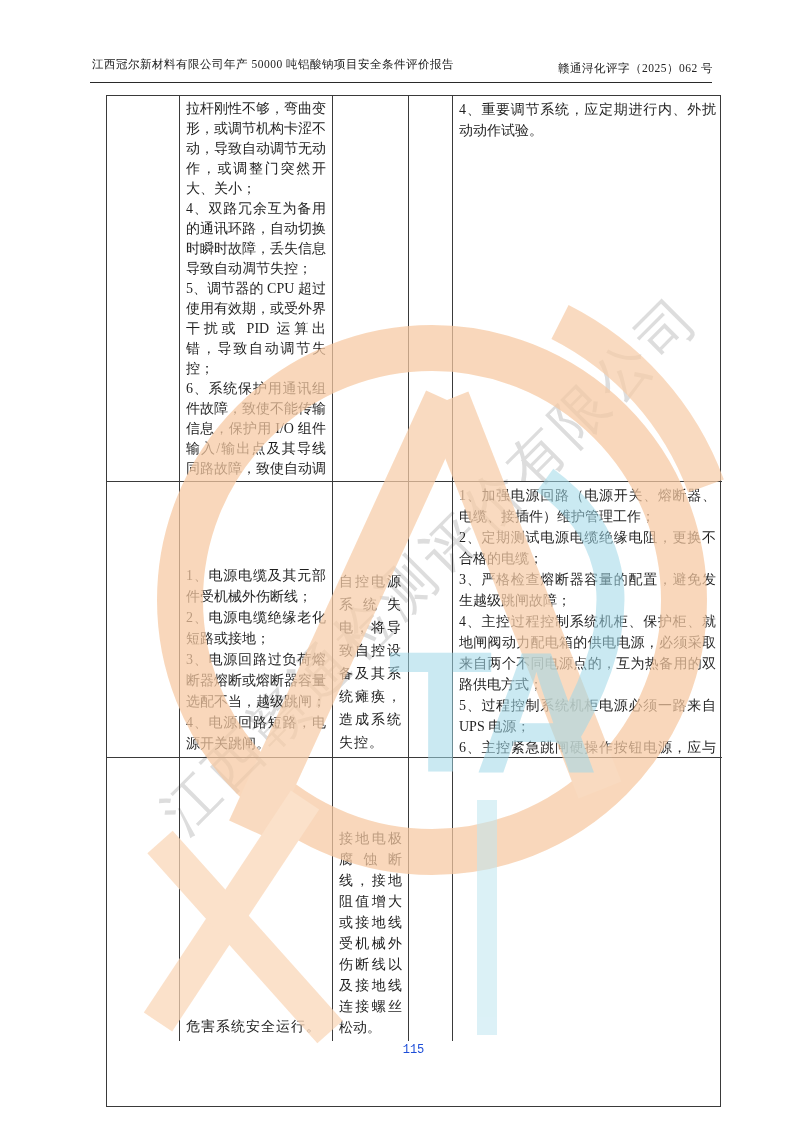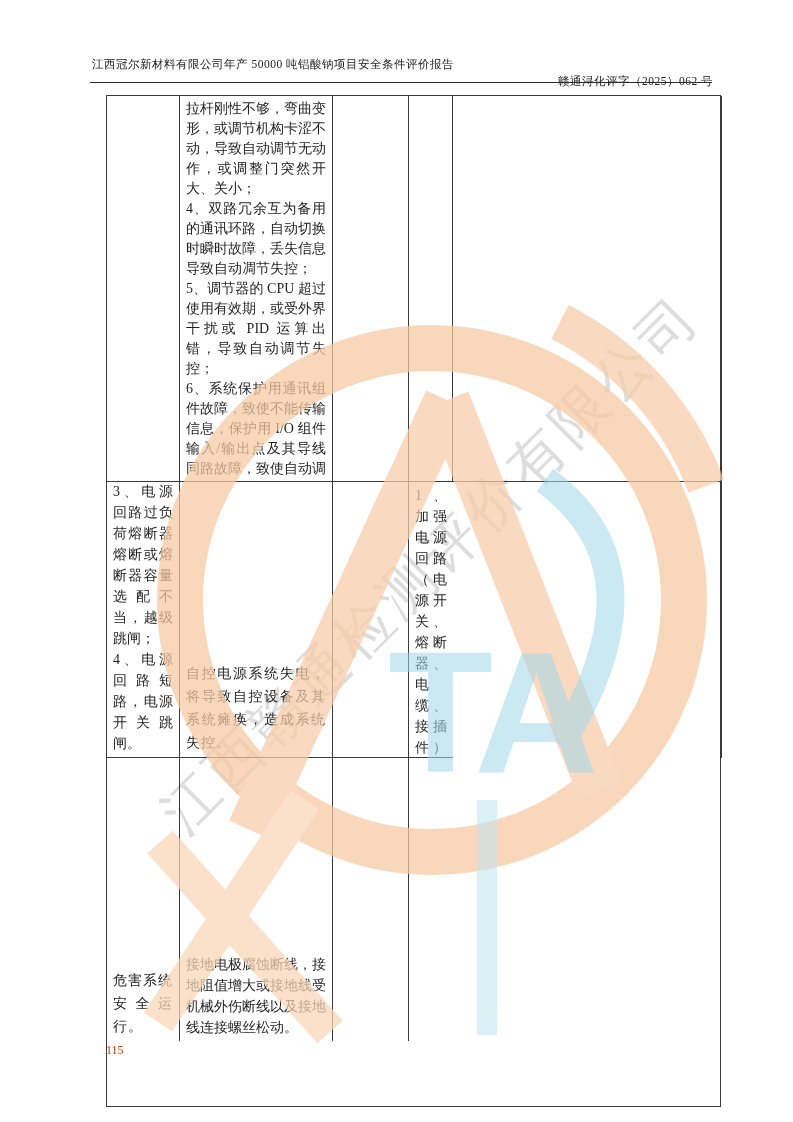--- a/index.html
+++ b/index.html
@@ -5,21 +5,21 @@
   html,body{margin:0;padding:0;}
   body{
     width:793px;height:1122px;position:relative;background:#ffffff;
     font-family:"Liberation Serif", serif;color:#1f1f1f;overflow:hidden;
   }
   .header-left{
     position:absolute;left:92px;top:57px;font-size:11.5px;color:#222;
     letter-spacing:0.5px;z-index:2;white-space:nowrap;
   }
   .header-right{
-    position:absolute;right:80px;top:74px;font-size:11.5px;color:#222;
+    position:absolute;right:80px;top:61px;font-size:11.5px;color:#222;
     letter-spacing:0.5px;z-index:2;white-space:nowrap;
   }
   .header-rule{
     position:absolute;left:90px;top:82px;width:622px;height:0;
     border-top:1.5px solid #2a2a2a;z-index:2;
   }
   .doc-table{
     position:absolute;left:106px;top:95px;width:615px;height:1012px;
     display:grid;
     grid-template-columns:73px 153px 76px 44px 269px;
@@ -40,22 +40,22 @@
     overflow:hidden;
   }
   .cell.last-col{border-right:none;}
   .cell.last-row{border-bottom:none;}
   .cell.v-top{display:block;}
   .cell.v-center{display:flex;align-items:flex-end;}
   .cell.v-center > span{display:block;width:100%;}
   .cell.dense{line-height:20px;}
   .cell.narrow{line-height:23px;letter-spacing:1px;}
   .footer-pagenum{
-    position:absolute;left:106px;top:1043px;width:615px;text-align:left;
-    font-size:12px;color:#c2410c;z-index:2;
+    position:absolute;left:106px;top:1043px;width:615px;text-align:center;
+    font-size:12px;color:#1d4ed8;z-index:2;font-family:Liberation Mono, monospace;
   }
   .wm-diagonal{
     position:absolute;left:36px;top:527px;width:790px;text-align:center;
     transform:rotate(-45deg);transform-origin:center;
     font-size:56px;color:#d8d8d8;letter-spacing:5px;opacity:0.85;
     z-index:1;white-space:nowrap;
     font-family:"Liberation Sans", sans-serif;
   }
   .wm-logo{
     position:absolute;left:0;top:0;width:793px;height:1122px;
@@ -73,20 +73,21 @@
 
 <div class="doc-table">
 
   <div class="cell v-top"></div>
   <div class="cell v-top dense">拉杆刚性不够，弯曲变形，或调节机构卡涩不动，导致自动调节无动作，或调整门突然开大、关小；
 4、双路冗余互为备用的通讯环路，自动切换时瞬时故障，丢失信息导致自动凋节失控；
 5、调节器的 CPU 超过使用有效期，或受外界干扰或 PID 运算出错，导致自动调节失控；
 6、系统保护用通讯组件故障，致使不能传输信息，保护用 I/O 组件输入/输出点及其导线同路故障，致使自动调节失控。</div>
   <div class="cell v-top narrow"></div>
   <div class="cell v-top"></div>
+  <div class="cell v-top last-col">4、重要调节系统，应定期进行内、外扰动动作试验。</div>
 
   <div class="cell"></div>
   <div class="cell v-center"><span>1、电源电缆及其元部件受机械外伤断线；
 2、电源电缆绝缘老化短路或接地；
 3、电源回路过负荷熔断器熔断或熔断器容量选配不当，越级跳闸；
 4、电源回路短路，电源开关跳闸。</span></div>
   <div class="cell v-center narrow"><span>自控电源系统失电，将导致自控设备及其系统瘫痪，造成系统失控。</span></div>
   <div class="cell"></div>
   <div class="cell v-top last-col">1、加强电源回路（电源开关、熔断器、电缆、接插件）维护管理工作；
 2、定期测试电源电缆绝缘电阻，更换不合格的电缆；

